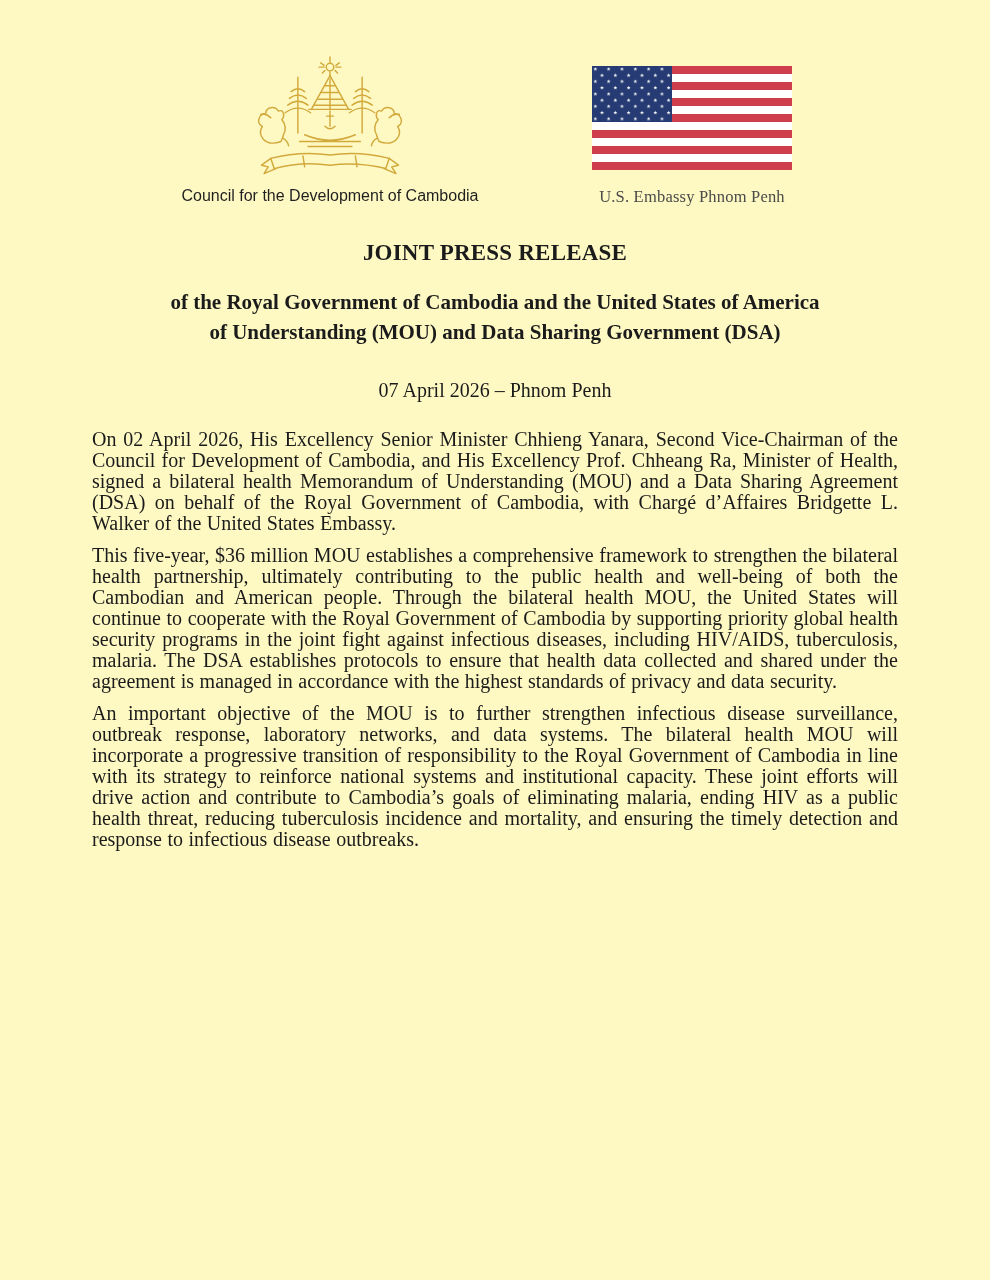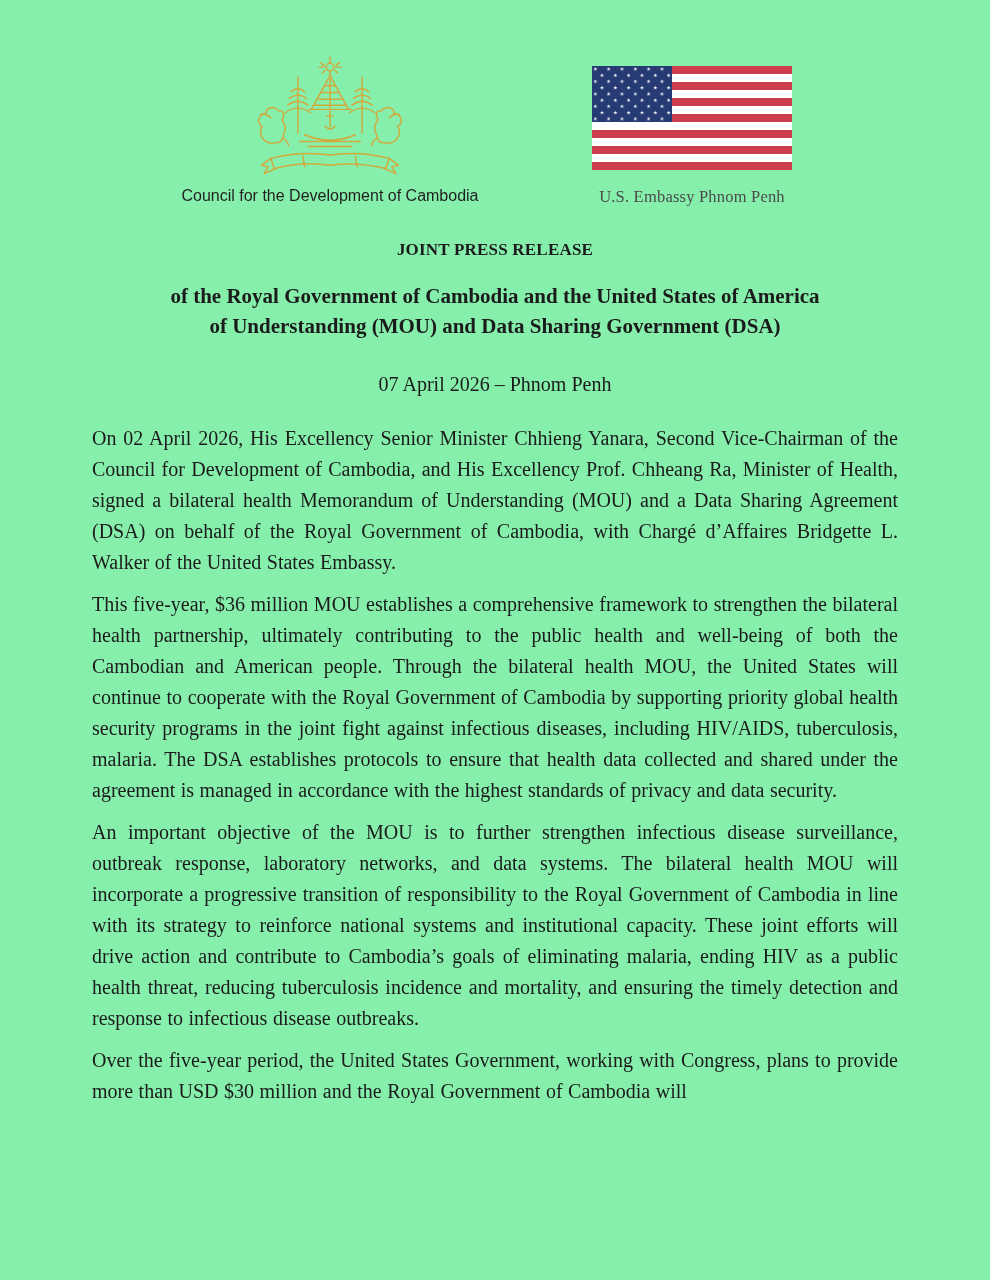--- a/index.html
+++ b/index.html
@@ -4,21 +4,21 @@
 <style>
   html,body{margin:0;padding:0;}
   body{
     width:990px;height:1280px;
     background:#f2f2f2;
     font-family:"Liberation Serif", serif;
   }
   .page{
     position:relative;
     width:990px;height:1280px;
-    background:#86efac;
+    background:#fef9c3;
     overflow:hidden;
     color:#1b1b1b;
   }
   
   .header{
     display:flex;
     align-items:flex-start;
     padding:50px 0 0 152px;
     gap:66px;
   }
@@ -45,38 +45,38 @@
     font-family:Liberation Serif, serif;
     font-size:16.5px;
     color:#4a4a4a;
     margin-top:5px;
     letter-spacing:.2px;
     white-space:nowrap;
   }
   
   .title-block{text-align:center;margin-top:33px;}
   .title-main{
-    font-size:17px;font-weight:bold;letter-spacing:.2px;
+    font-size:23px;font-weight:bold;letter-spacing:.2px;
   }
   .subtitle{margin-top:21px;}
   .subtitle div{
     font-size:21px;font-weight:bold;line-height:30px;
   }
   .dateline{
     font-size:20px;margin-top:32px;
   }
   
   .body-text{
     padding:0 92px;
     margin-top:27px;
   }
   .body-text p{
     margin:0 0 11px 0;
     font-size:20px;
-    line-height:31px;
+    line-height:21px;
     text-align:justify;
     word-spacing:.5px;
     color:#1b1b1b;
   }
 </style>
 </head>
 <body>
 
 <div class="page">
 
@@ -155,16 +155,15 @@
       <div>of the Royal Government of Cambodia and the United States of America</div>
       <div>of Understanding (MOU) and Data Sharing Government (DSA)</div>
     </div>
     <div class="dateline">07 April 2026 – Phnom Penh</div>
   </div>
 
   <div class="body-text">
     <p>On 02 April 2026, His Excellency Senior Minister Chhieng Yanara, Second Vice-Chairman of the Council for Development of Cambodia, and His Excellency Prof. Chheang Ra, Minister of Health, signed a bilateral health Memorandum of Understanding (MOU) and a Data Sharing Agreement (DSA) on behalf of the Royal Government of Cambodia, with Chargé d’Affaires Bridgette L. Walker of the United States Embassy.</p>
     <p>This five-year, $36 million MOU establishes a comprehensive framework to strengthen the bilateral health partnership, ultimately contributing to the public health and well-being of both the Cambodian and American people.  Through the bilateral health MOU, the United States will continue to cooperate with the Royal Government of Cambodia by supporting priority global health security programs in the joint fight against infectious diseases, including HIV/AIDS, tuberculosis, malaria. The DSA establishes protocols to ensure that health data collected and shared under the agreement is managed in accordance with the highest standards of privacy and data security.</p>
     <p>An important objective of the MOU is to further strengthen infectious disease surveillance, outbreak response, laboratory networks, and data systems.  The bilateral health MOU will incorporate a progressive transition of responsibility to the Royal Government of Cambodia in line with its strategy to reinforce national systems and institutional capacity. These joint efforts will drive action and contribute to Cambodia’s goals of eliminating malaria, ending HIV as a public health threat, reducing tuberculosis incidence and mortality, and ensuring the timely detection and response to infectious disease outbreaks.</p>
-    <p>Over the five-year period, the United States Government, working with Congress, plans to provide more than USD $30 million and the Royal Government of Cambodia will</p>
   </div>
 
 </div>
 
 </body></html>

